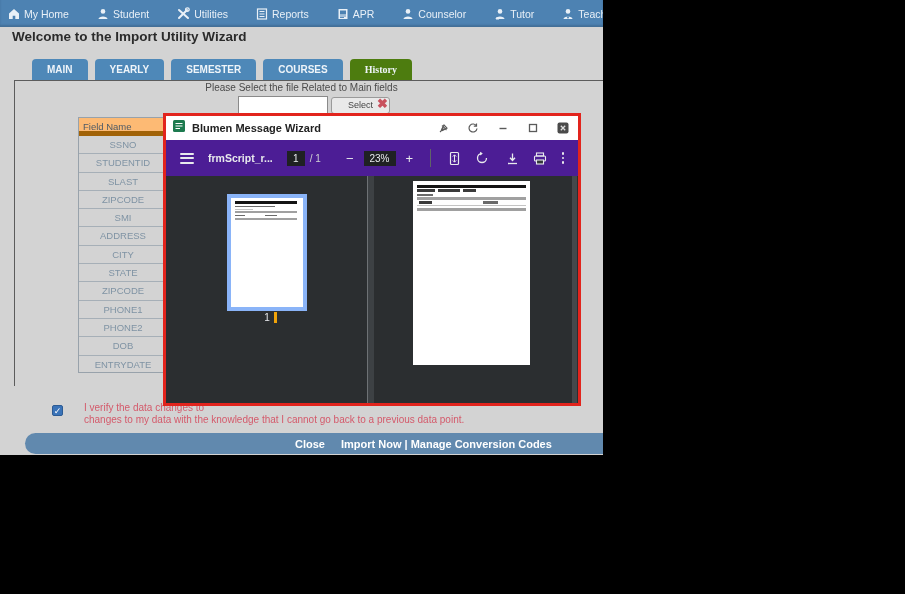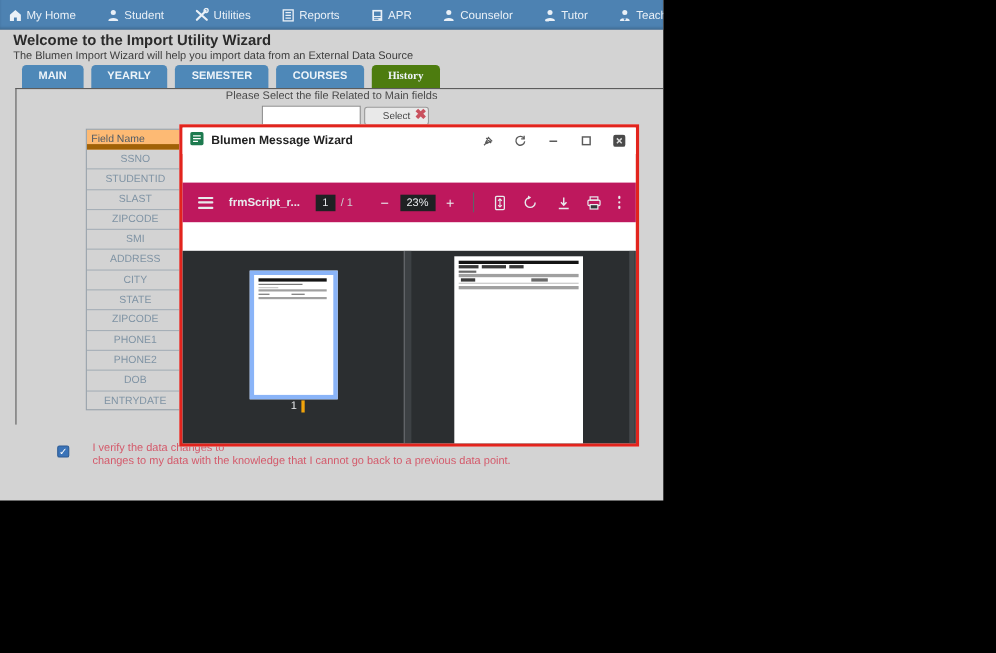--- a/index.html
+++ b/index.html
@@ -13,21 +13,21 @@
          display:flex; align-items:center; justify-content:space-between; padding:0 12px 0 8px;
          box-shadow:inset 0 -2px 2px rgba(0,0,0,.15);gap:28px; }
   .nav-item { display:flex; align-items:center; gap:4px; color:#e9f0f7; font-size:10.5px; cursor:default; white-space:nowrap; }
   .nav-item svg { display:block; }
 
   
   .page-title { position:absolute; left:12px; top:29px; font-size:13.5px; font-weight:bold; color:#2b2b2b; }
   .page-subtitle { position:absolute; left:12px; top:46px; font-size:10px; color:#3c3c3c; }
 
   
-  .tabs { position:absolute; left:20px; top:59px; display:flex; gap:7px; }
+  .tabs { position:absolute; left:32px; top:59px; display:flex; gap:7px; }
   .tab { height:21px; padding:0 15px; display:flex; align-items:center; justify-content:center;
          background:#4e88b8; color:#eef4f9; font-size:10px; font-weight:bold;
          border-radius:4px 4px 0 0; }
   .tab.active { background:#4d7c0f;font-family:Liberation Serif, serif; }
 
   
   .panel-border { position:absolute; left:14px; top:80px; width:589px; height:306px;
                   border-left:1px solid #5c5c5c; border-top:1px solid #5c5c5c; }
   .prompt { position:absolute; left:0; top:82px; width:603px; text-align:center; font-size:10px; color:#4a4a4a; }
   .file-input { position:absolute; left:238px; top:96px; width:90px; height:18px; border:1px solid #8a8a8a;
@@ -50,26 +50,26 @@
                   border:1px solid #2c5b94; border-radius:2px; color:#fff; font-size:9px; line-height:10px; text-align:center; }
   .verify-text { position:absolute; left:84px; top:402px; width:420px; font-size:10px; color:#d45a6b; line-height:11.5px; }
 
   
   .footer-bar { position:absolute; left:25px; top:433px; width:578px; height:21px; background:#6189ae;
                 border-radius:11px 0 0 11px; display:flex; align-items:center; }
   .footer-inner { margin-left:270px; display:flex; gap:16px; color:#fff; font-size:11px; font-weight:bold; }
 
   
   .modal { position:absolute; left:163px; top:113px; width:418px; height:293px;
-           border:3px solid #e2241d; background:#fff; z-index:10; display:flex; flex-direction:column;gap:26px; }
+           border:3px solid #e2241d; background:#fff; z-index:10; display:flex; flex-direction:column; }
   .modal-titlebar { height:24px; background:#fff; display:flex; align-items:center; padding:0 6px; gap:6px; }
   .modal-title { font-size:11px; font-weight:bold; color:#222; flex:1; }
   .win-btn { width:18px; height:16px; display:flex; align-items:center; justify-content:center; margin-left:6px; }
 
-  .pdf-toolbar { height:36px; background:#be185d; display:flex; align-items:center; padding:0 14px; color:#e8eaed;justify-content:center; }
+  .pdf-toolbar { height:36px; background:#4c1d95; display:flex; align-items:center; padding:0 14px; color:#e8eaed;justify-content:center; }
   .hamburger { width:14px; display:flex; flex-direction:column; gap:2.5px; margin-right:14px; }
   .hamburger span { height:2px; background:#e8eaed; border-radius:1px; }
   .pdf-filename { font-size:10.5px; font-weight:bold; color:#e8eaed; margin-right:14px; }
   .page-box { width:18px; height:15px; background:#1f2123; color:#e8eaed; font-size:10px;
               text-align:center; line-height:15px; margin-right:5px; }
   .page-total { font-size:10px; color:#cfd1d3; margin-right:18px; }
   .zoom-btn { font-size:13px; color:#e8eaed; padding:0 7px; }
   .zoom-box { min-width:32px; height:15px; background:#1f2123; color:#e8eaed; font-size:10px;
               text-align:center; line-height:15px; margin:0 3px; padding:0 3px; }
   .tb-sep { width:1px; height:18px; background:#5f6368; margin:0 10px; }
@@ -195,21 +195,20 @@
               <circle cx="6.5" cy="6.5" r="5.6" fill="none" stroke="#e9f0f7" stroke-width="1.1"></circle>
               <circle cx="6.5" cy="5" r="1.9" fill="#e9f0f7"></circle>
               <path d="M3 10.5 C3 7.8 10 7.8 10 10.5 Z" fill="#e9f0f7"></path>
             </svg>
           </span>
         <span>Admin</span>
       </div>
     </div>
 
     <div class="page-title">Welcome to the Import Utility Wizard</div>
-    <div class="page-subtitle">The Blumen Import Wizard will help you import data from an External Data Source</div>
 
     <div class="tabs">
       <div class="tab">MAIN</div>
       <div class="tab">YEARLY</div>
       <div class="tab">SEMESTER</div>
       <div class="tab">COURSES</div>
       <div class="tab active">History</div>
     </div>
 
     <div class="panel-border"></div>
@@ -235,20 +234,26 @@
       <div class="ft-row">DOB</div>
       <div class="ft-row">ENTRYDATE</div>
     </div>
 
     <div class="verify-check">✓</div>
     <div class="verify-text">
       <div>I verify the data changes to</div>
       <div>changes to my data with the knowledge that I cannot go back to a previous data point.</div>
     </div>
 
+    <div class="footer-bar">
+      <div class="footer-inner">
+        <span>Close</span>
+        <span>Import Now | Manage Conversion Codes</span>
+      </div>
+    </div>
 
     <div class="modal">
       <div class="modal-titlebar">
         <span><svg width="14" height="14" viewBox="0 0 14 14">
               <rect x="1" y="1" width="12" height="12" rx="1.5" fill="#1d7a4f"></rect>
               <path d="M3.5 4.5 H10.5 M3.5 7 H10.5 M3.5 9.5 H8" stroke="#fff" stroke-width="1.2"></path>
             </svg></span>
         <span class="modal-title">Blumen Message Wizard</span>
         <span class="win-btn">
             <svg width="11" height="11" viewBox="0 0 11 11">

